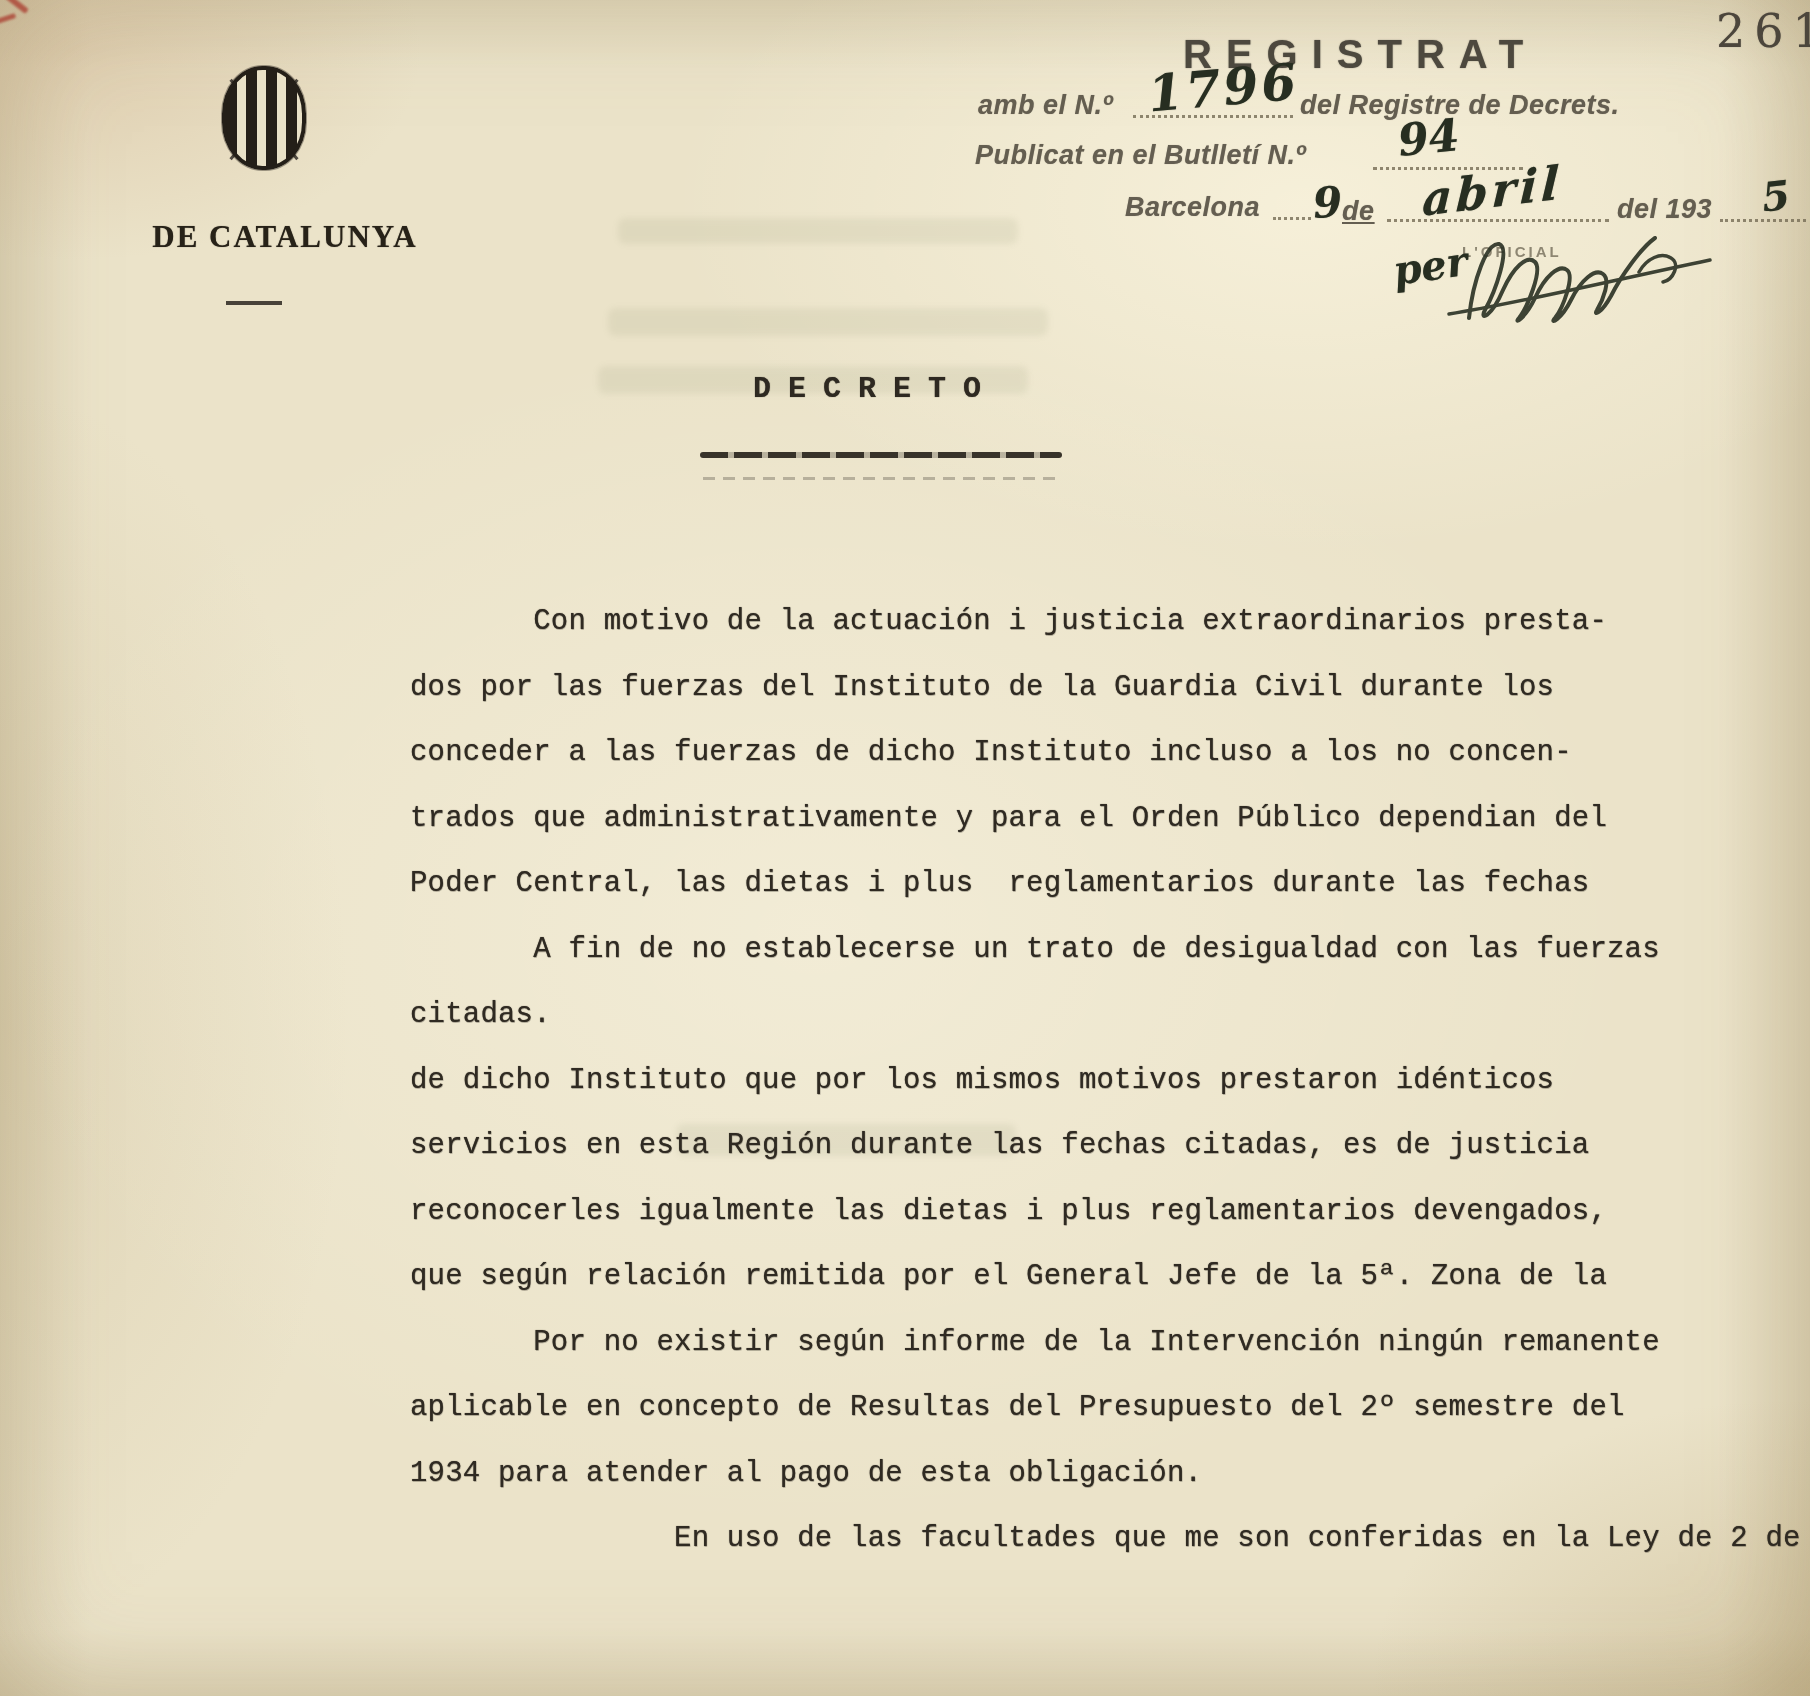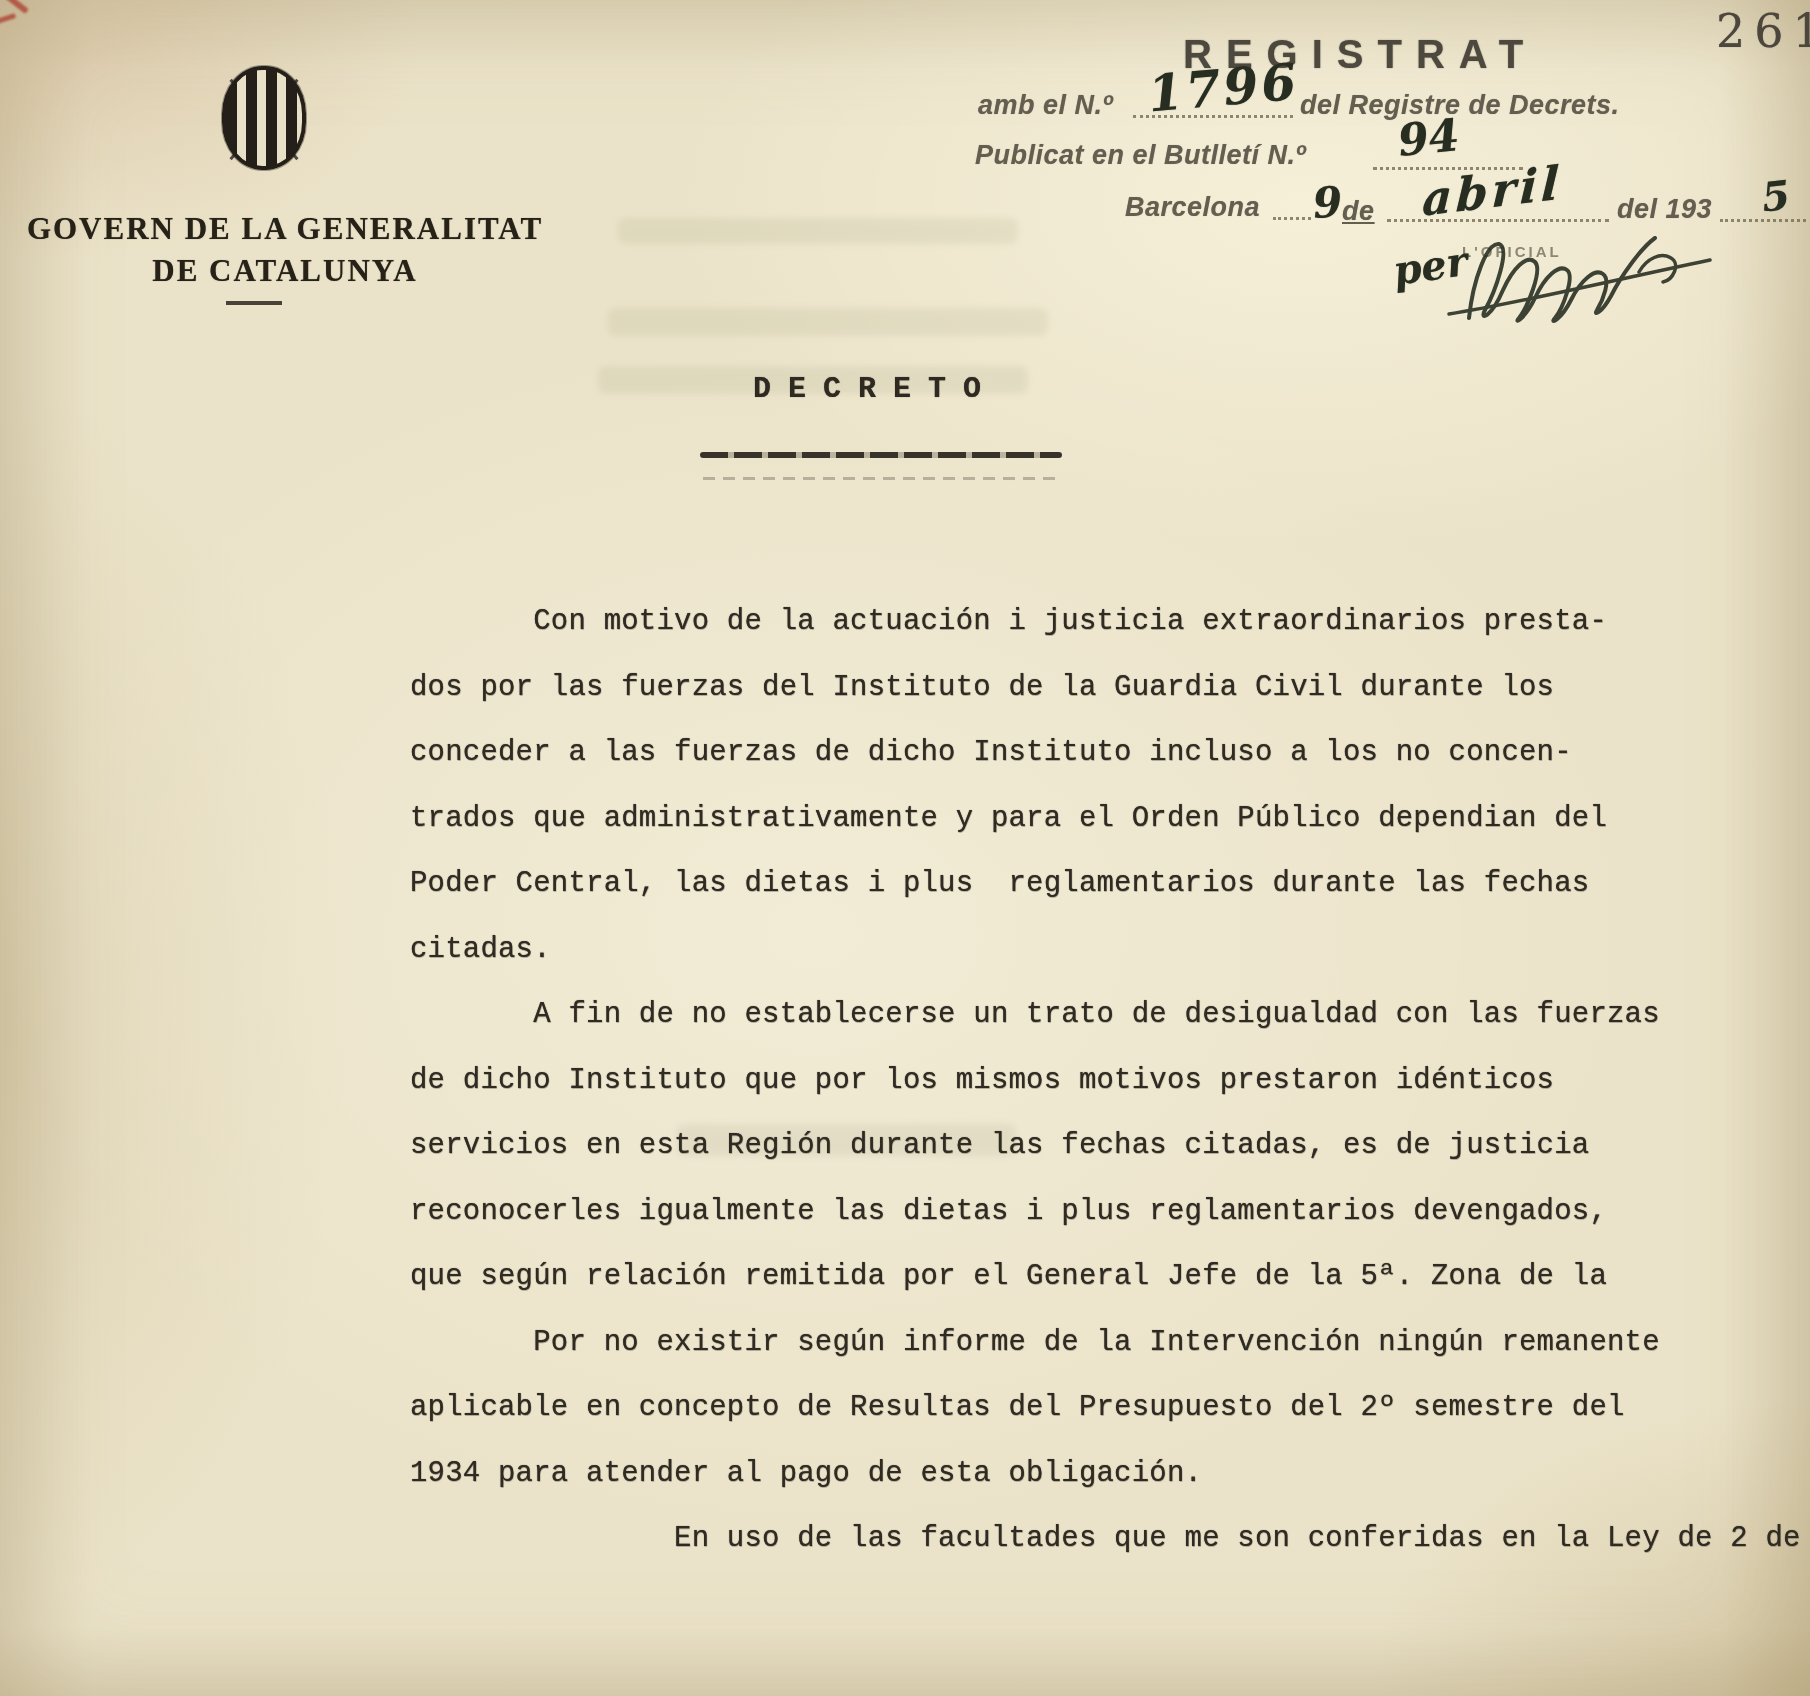--- a/index.html
+++ b/index.html
@@ -103,21 +103,20 @@
   <div class="smudge" style="left:676px; top:1124px; width:340px; height:32px;"></div>
 
   <div class="page-number">261</div>
 
   <div class="emblem">
     <div class="diag1"></div>
     <div class="diag2"></div>
     <div class="shield"></div>
   </div>
   <div class="letterhead">
-    <div class="lh1">GOVERN DE LA GENERALITAT</div>
     <div class="lh2">DE CATALUNYA</div>
   </div>
   <div class="lh-rule"></div>
 
   <div class="stamp-title stamp">REGISTRAT</div>
 
   <div class="stamp-line" style="left:978px; top:90px;">amb el N.º</div>
   <div class="hand" style="left:1148px; top:58px; font-size:50px; letter-spacing:3px; transform:rotate(-5deg);">1796</div>
   <div class="dotted" style="left:1133px; top:115px; width:160px;"></div>
   <div class="stamp-line" style="left:1300px; top:90px;">del Registre de Decrets.</div>
@@ -152,22 +151,22 @@
   <div class="title">DECRETO</div>
   <div class="title-rule"></div>
   <div class="title-rule-echo"></div>
 
   <div class="body-text">
     <div class="tline">       Con motivo de la actuación i justicia extraordinarios presta-</div>
     <div class="tline">dos por las fuerzas del Instituto de la Guardia Civil durante los</div>
     <div class="tline">conceder a las fuerzas de dicho Instituto incluso a los no concen-</div>
     <div class="tline">trados que administrativamente y para el Orden Público dependian del</div>
     <div class="tline">Poder Central, las dietas i plus  reglamentarios durante las fechas</div>
+    <div class="tline">       A fin de no establecerse un trato de desigualdad con las fuerzas</div>
     <div class="tline">citadas.</div>
-    <div class="tline">       A fin de no establecerse un trato de desigualdad con las fuerzas</div>
     <div class="tline">de dicho Instituto que por los mismos motivos prestaron idénticos</div>
     <div class="tline">servicios en esta Región durante las fechas citadas, es de justicia</div>
     <div class="tline">reconocerles igualmente las dietas i plus reglamentarios devengados,</div>
     <div class="tline">que según relación remitida por el General Jefe de la 5ª. Zona de la</div>
     <div class="tline">       Por no existir según informe de la Intervención ningún remanente</div>
     <div class="tline">aplicable en concepto de Resultas del Presupuesto del 2º semestre del</div>
     <div class="tline">1934 para atender al pago de esta obligación.</div>
     <div class="tline">               En uso de las facultades que me son conferidas en la Ley de 2 de</div>
   </div>
 

